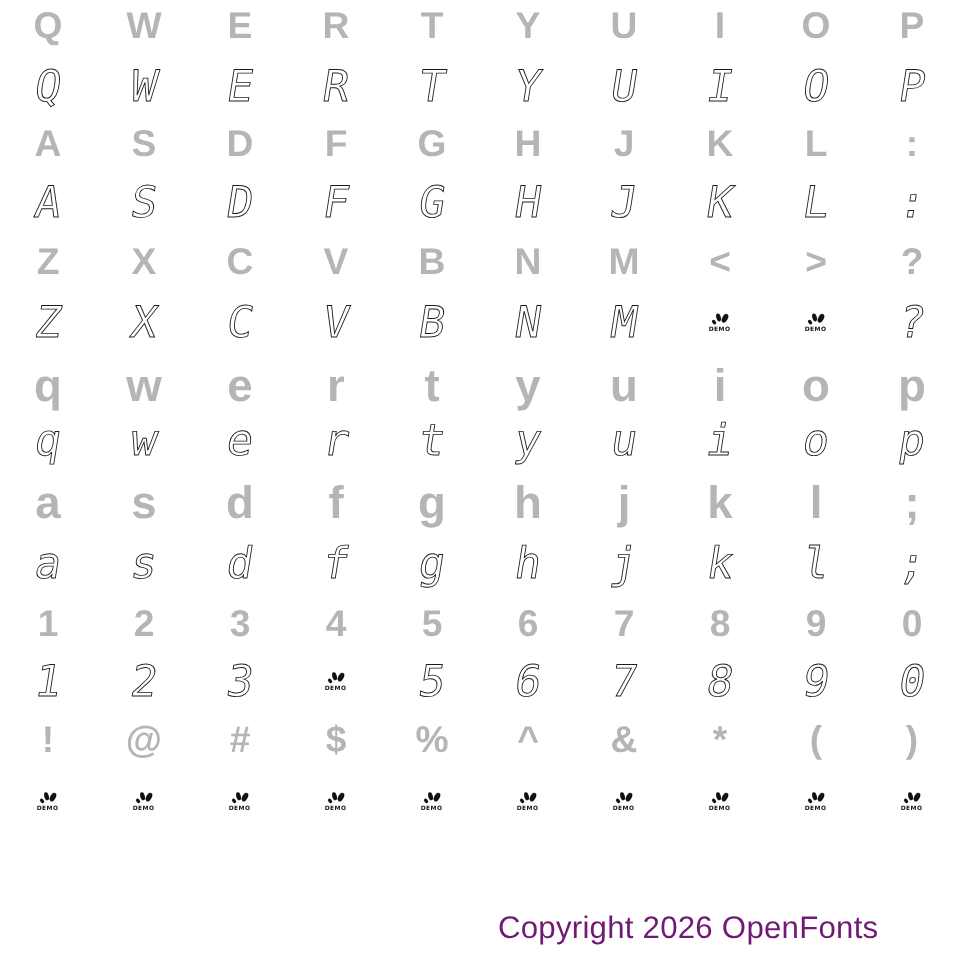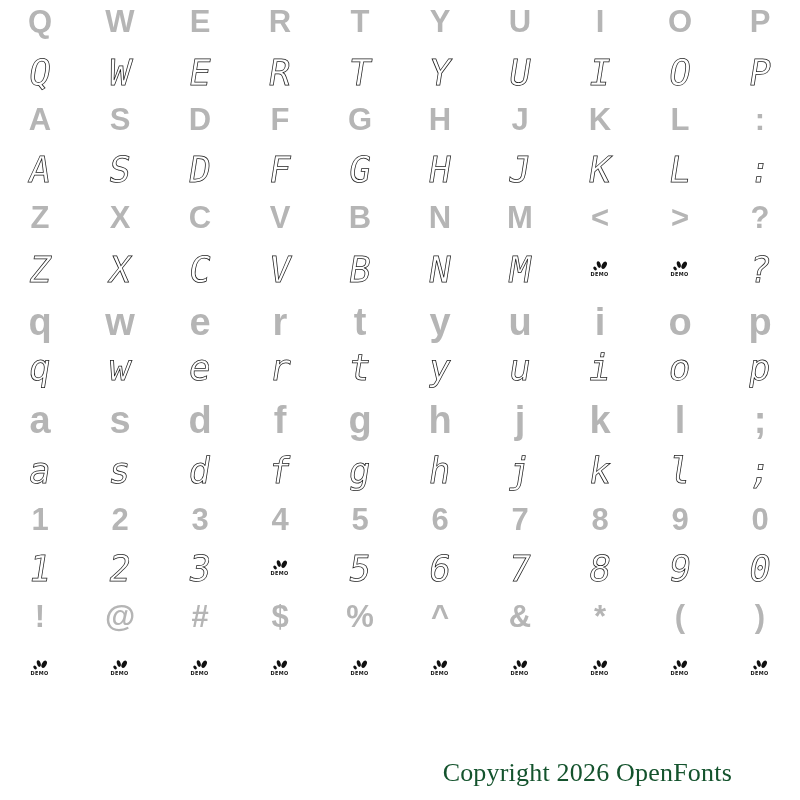--- a/index.html
+++ b/index.html
@@ -75,24 +75,24 @@
     color: #111111;
     transform: scale(0.62);
     transform-origin: center top;
     margin-top: 0px;
     line-height: 1;
   }
   .copyright {
     position: absolute;
     top: 758px;
     right: 68px;
-    font-family: Liberation Serif, serif;
+    font-family: Liberation Sans, sans-serif;
     font-size: 26px;
     letter-spacing: 0.2px;
-    color: #14532d;
+    color: #701a75;
     white-space: nowrap;
   }
 </style>
 </head>
 <body>
 
 <div class="stage">
   <div id="board">
       <div class="row reference" style="top: -4px;">
         <span class="cell">Q</span>

